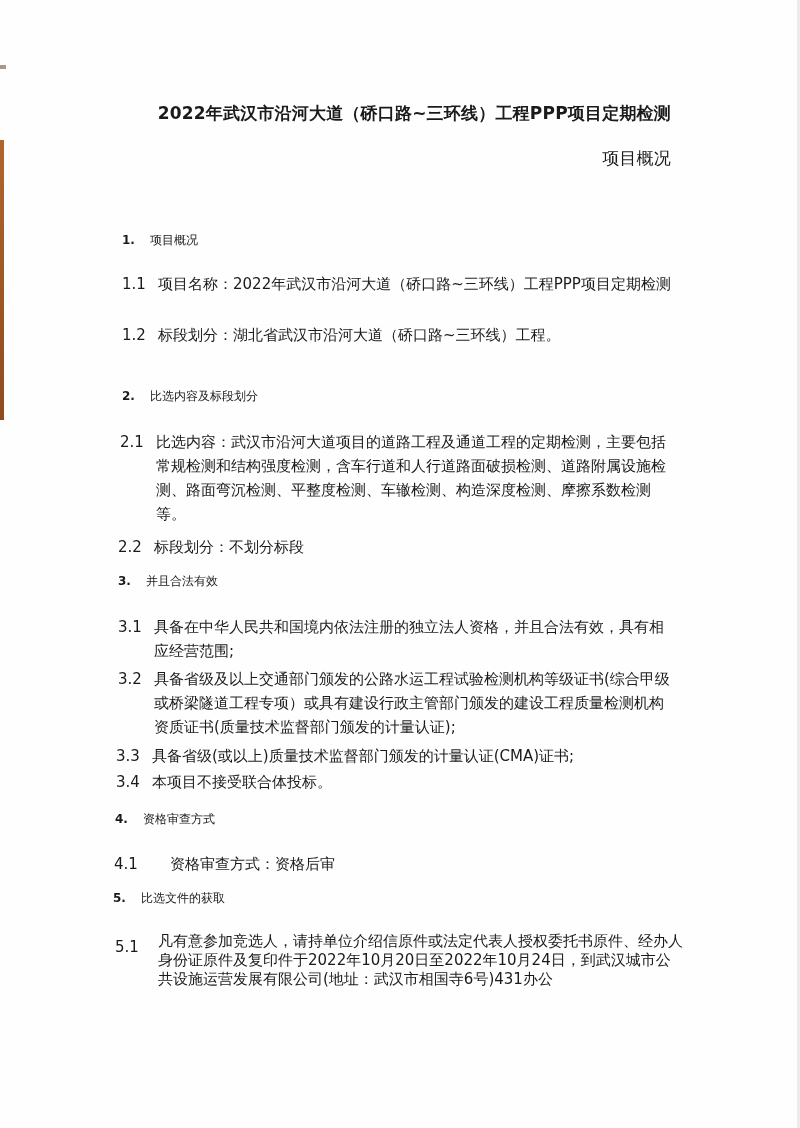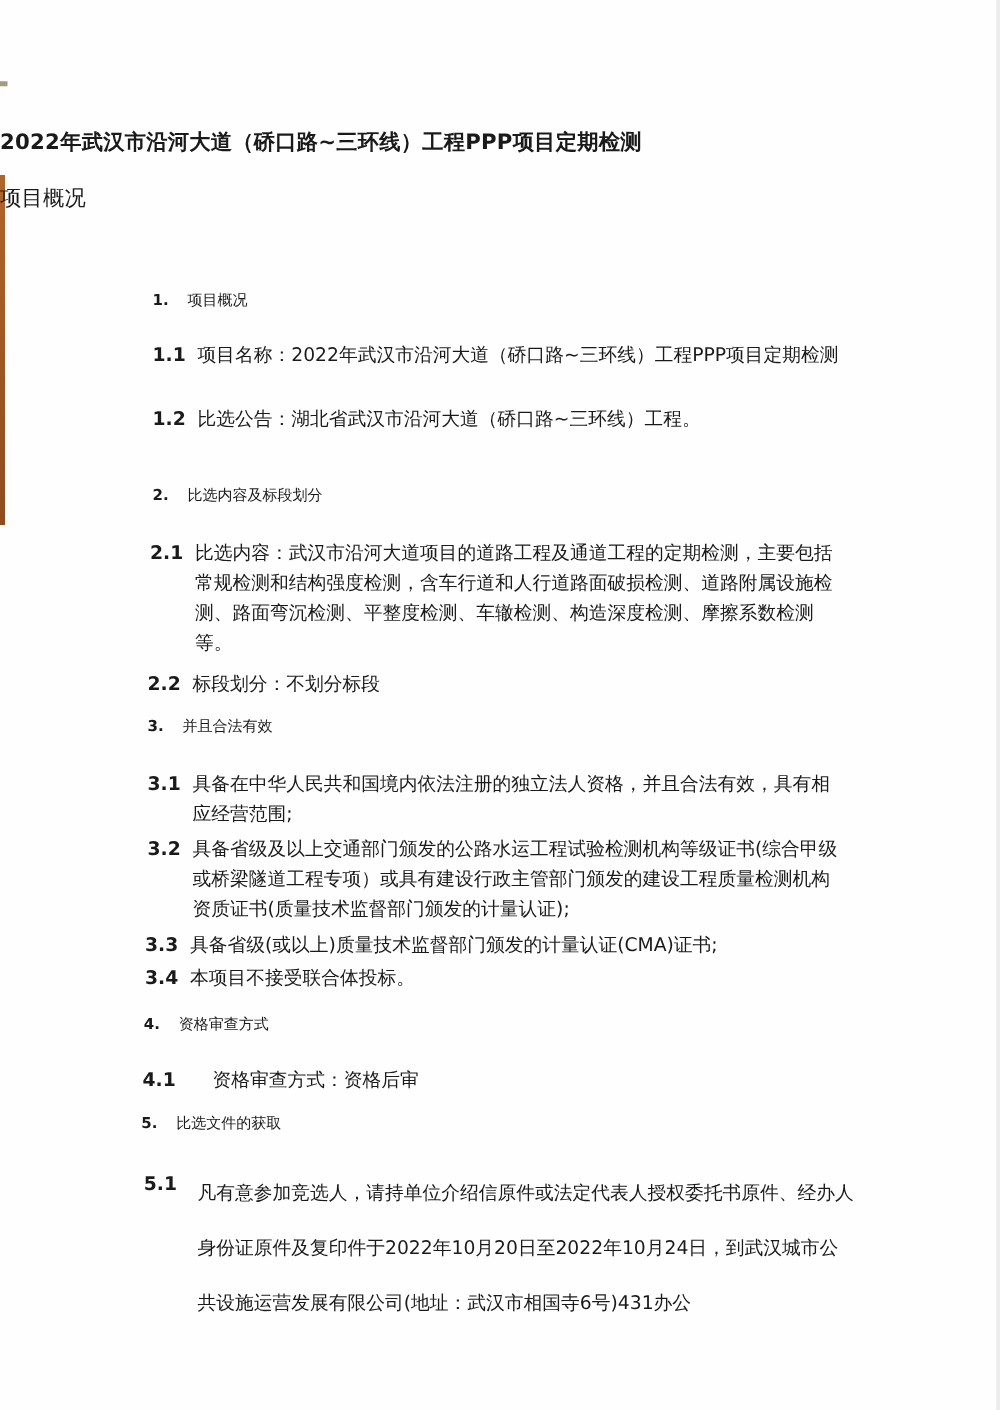--- a/index.html
+++ b/index.html
@@ -11,31 +11,31 @@
     position: relative;
   }
   .page { position: absolute; left: 0; top: 0; width: 800px; height: 1128px; }
   .edge-strip {
     position: absolute; left: 0; top: 140px; width: 4px; height: 280px;
     background: linear-gradient(#b0652a, #8f4c1e);
   }
   .edge-mark { position: absolute; left: 0; top: 65px; width: 6px; height: 4px; background: #a79a82; }
   .right-shadow { position: absolute; right: 0; top: 0; width: 3px; height: 1128px; background: #ececec; }
   .title {
-    position: absolute; left: 0; width: 671px; text-align: left;
+    position: absolute; left: 0; width: 671px; text-align: right;
     font-weight: bold; font-size: 17px; letter-spacing: 0.2px;
   }
   .t1 { top: 102px; }
   .t2 { top: 147px; font-weight: normal; font-size: 17px; }
   .h {
     position: absolute; left: 122px; font-size: 12px; font-weight: normal;
   }
   .h .num { display: inline-block; width: 28px; font-weight: bold; }
   .item { position: absolute; left: 122px; font-size: 15px; line-height: 24px; width: 560px; }
-  .item .num { position: absolute; left: 0; top: 0; width: 34px; font-weight: bold; }
+  .item .num { position: absolute; left: 0; top: 0; width: 34px; }
   .item .txt { display: block; margin-left: 36px; }
   .item.wide { left: 115px; line-height: 30px; }
   .item.wide .txt { margin-left: 43px; }
 </style>
 </head>
 <body>
 
 <div class="page">
   <div class="edge-mark"></div>
   <div class="edge-strip"></div>
@@ -46,21 +46,21 @@
 
   <div class="h" style="top:232px">
     <span class="num">1.</span><span>项目概况</span>
   </div>
   <div class="item" style="top:272px;width:556px">
     <span class="num">1.1</span>
     <span class="txt">项目名称：2022年武汉市沿河大道（硚口路~三环线）工程PPP项目定期检测</span>
   </div>
   <div class="item" style="top:323px">
     <span class="num">1.2</span>
-    <span class="txt">比选公告：湖北省武汉市沿河大道（硚口路~三环线）工程。</span>
+    <span class="txt">标段划分：湖北省武汉市沿河大道（硚口路~三环线）工程。</span>
   </div>
 
   <div class="h" style="top:388px">
     <span class="num">2.</span><span>比选内容及标段划分</span>
   </div>
   <div class="item" style="top:430px;left:120px">
     <span class="num">2.1</span>
     <span class="txt">比选内容：武汉市沿河大道项目的道路工程及通道工程的定期检测，主要包括常规检测和结构强度检测，含车行道和人行道路面破损检测、道路附属设施检测、路面弯沉检测、平整度检测、车辙检测、构造深度检测、摩擦系数检测等。</span>
   </div>
   <div class="item" style="top:535px;left:118px">
@@ -94,15 +94,15 @@
   <div class="item" style="top:852px;left:114px">
     <span class="num">4.1</span>
     <span class="txt" style="margin-left:56px">资格审查方式：资格后审</span>
   </div>
 
   <div class="h" style="top:890px;left:113px">
     <span class="num">5.</span><span>比选文件的获取</span>
   </div>
   <div class="item wide" style="top:932px;width:570px">
     <span class="num" style="line-height:30px">5.1</span>
-    <span class="txt" style="line-height:44px">凡有意参加竞选人，请持单位介绍信原件或法定代表人授权委托书原件、经办人身份证原件及复印件于2022年10月20日至2022年10月24日，到武汉城市公共设施运营发展有限公司(地址：武汉市相国寺6号)431办公</span>
+    <span class="txt" style="line-height:19px">凡有意参加竞选人，请持单位介绍信原件或法定代表人授权委托书原件、经办人身份证原件及复印件于2022年10月20日至2022年10月24日，到武汉城市公共设施运营发展有限公司(地址：武汉市相国寺6号)431办公</span>
   </div>
 </div>
 
 </body></html>

